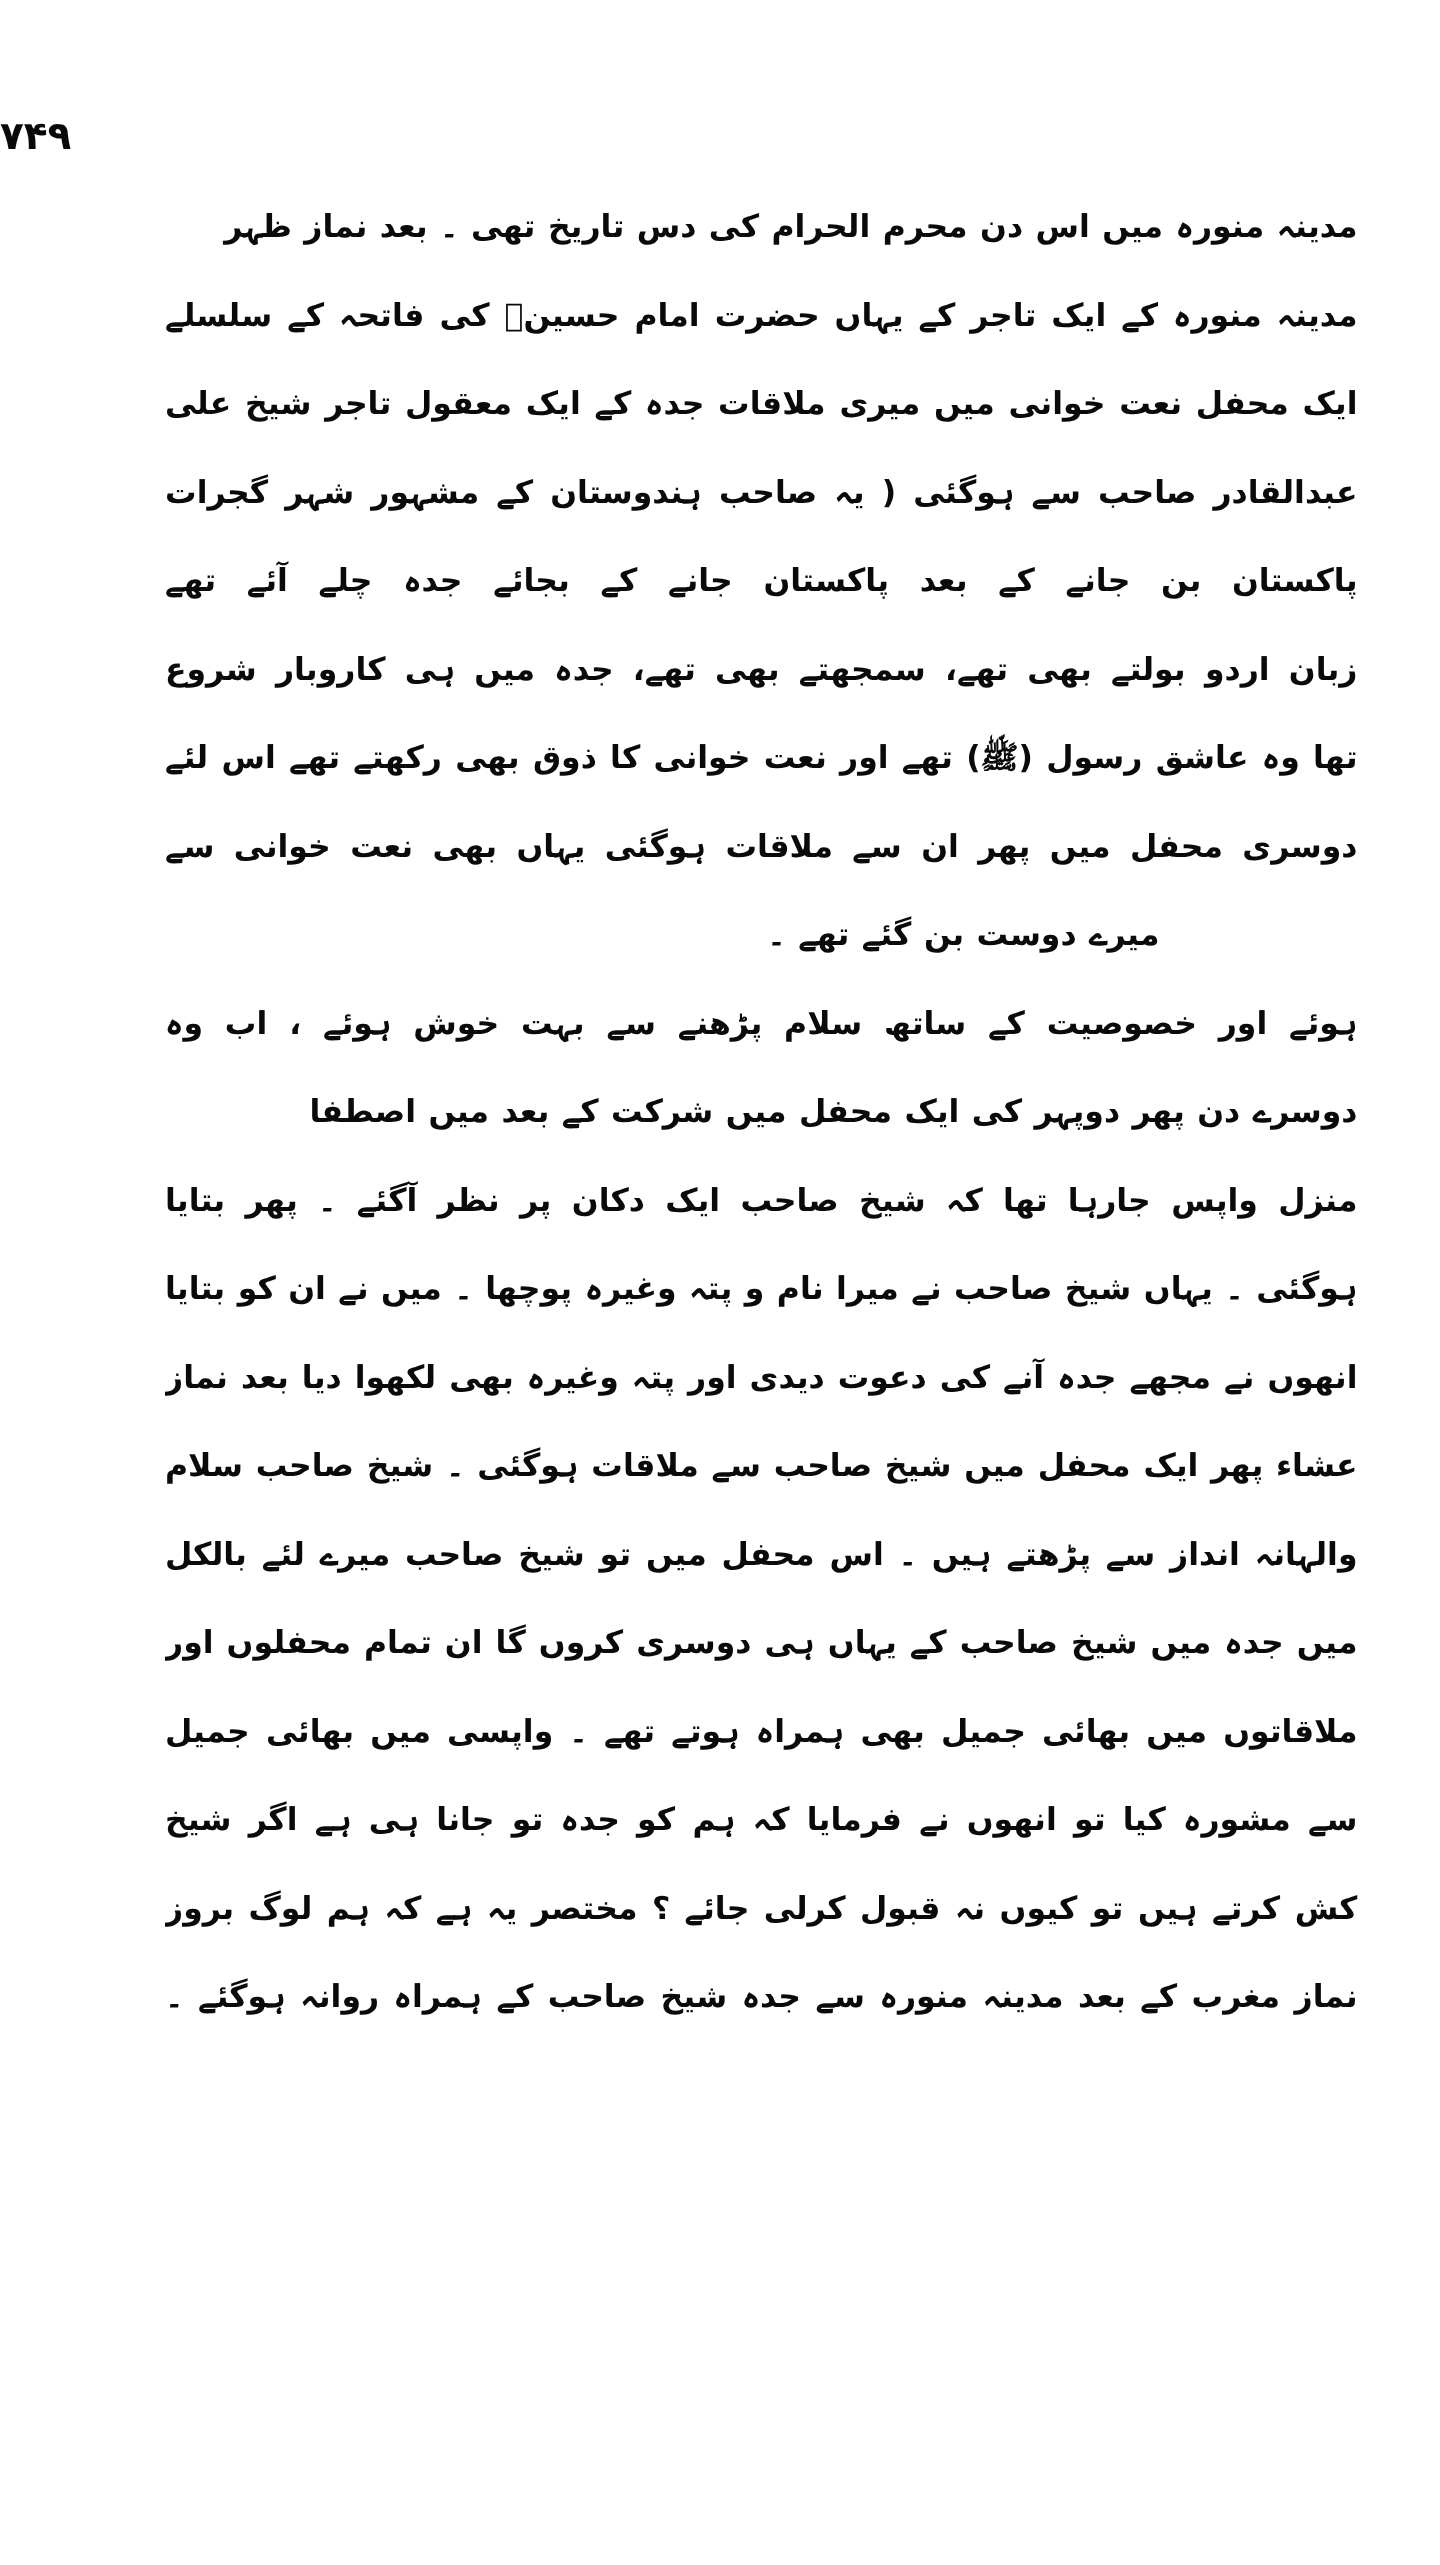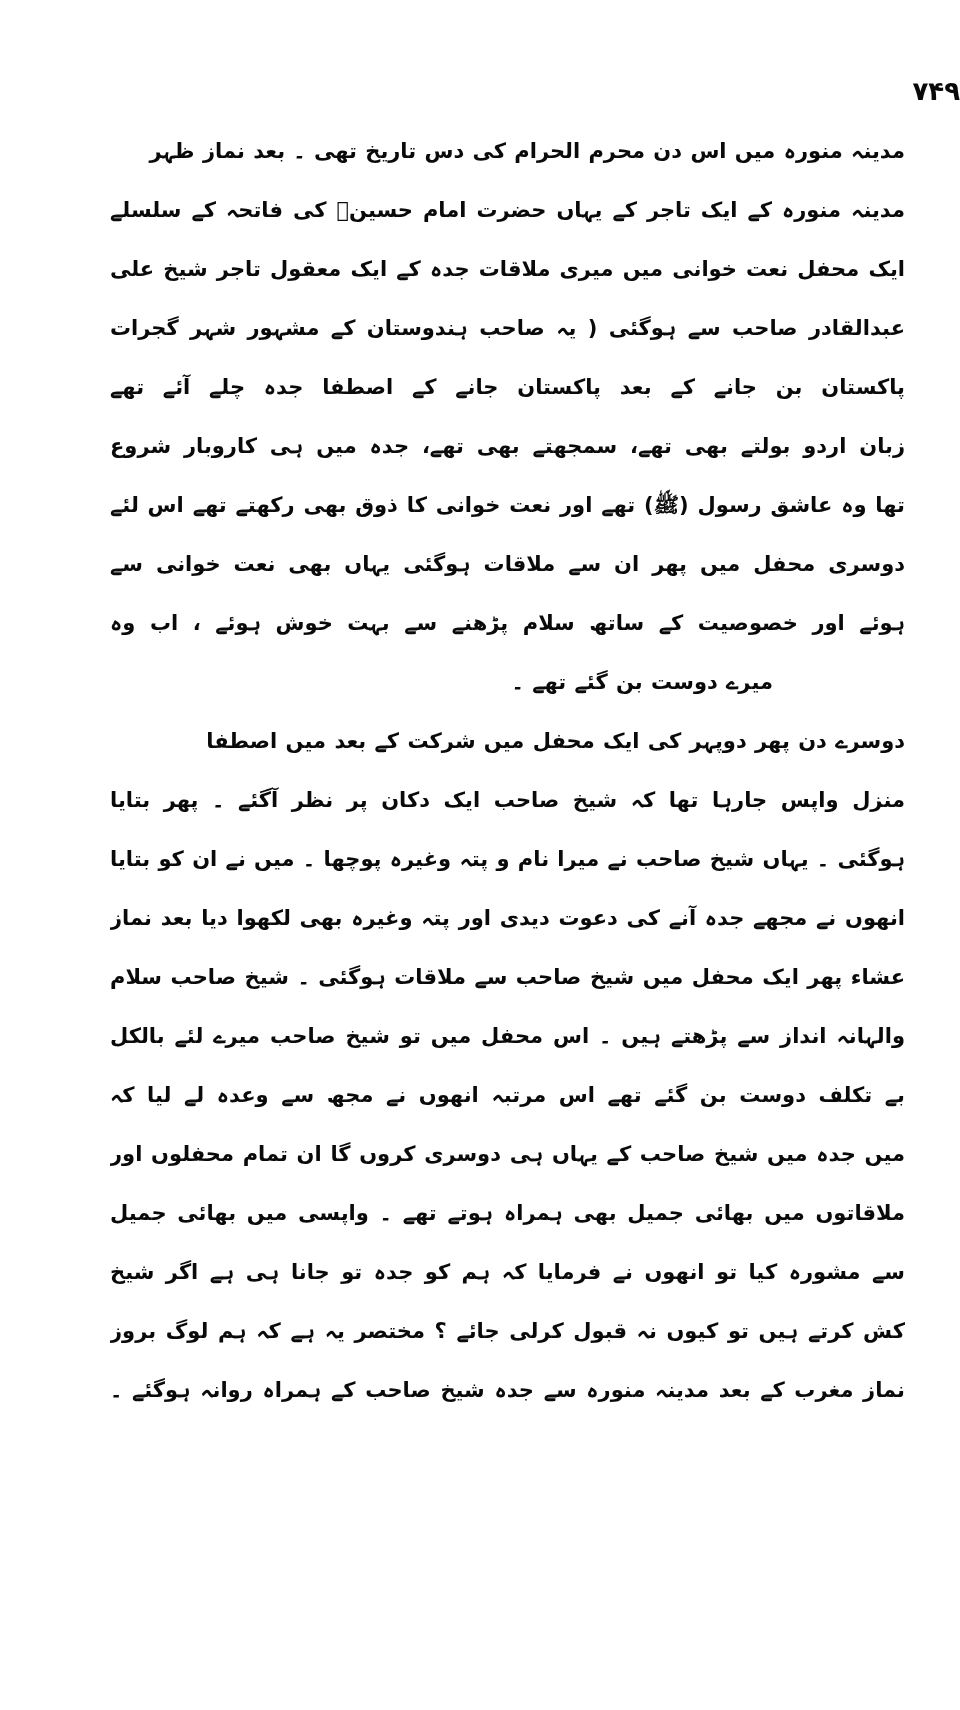--- a/index.html
+++ b/index.html
@@ -13,21 +13,21 @@
     overflow: hidden;
   }
   .page {
     width: 960px;
     height: 1710px;
     background: #ffffff;
     position: relative;
   }
   .page-number {
     margin-top: 76px;
-    text-align: right;
+    text-align: left;
     direction: rtl;
     font-family: "DejaVu Sans", sans-serif;
     font-weight: bold;
     font-size: 26px;
     color: #090909;
   }
   .text-block {
     padding: 16px 55px 0 110px; 
     direction: rtl;
   }
@@ -63,33 +63,32 @@
 
 <div class="page">
 
   <div class="page-number">۷۴۹</div>
 
   <div class="text-block" dir="rtl">
     <p class="line p-start" dir="rtl">مدینہ منورہ میں اس دن محرم الحرام کی دس تاریخ تھی ۔ بعد نماز ظہر</p>
     <p class="line" dir="rtl">مدینہ منورہ کے ایک تاجر کے یہاں حضرت امام حسینؑ کی فاتحہ کے سلسلے میں</p>
     <p class="line" dir="rtl">ایک محفل نعت خوانی میں میری ملاقات جدہ کے ایک معقول تاجر شیخ علی</p>
     <p class="line" dir="rtl">عبدالقادر صاحب سے ہوگئی ( یہ صاحب ہندوستان کے مشہور شہر گجرات سے</p>
-    <p class="line" dir="rtl">پاکستان بن جانے کے بعد پاکستان جانے کے اصطفا جدہ چلے آئے تھے</p>
+    <p class="line" dir="rtl">پاکستان بن جانے کے بعد پاکستان جانے کے بجائے جدہ چلے آئے تھے</p>
     <p class="line" dir="rtl">زبان اردو بولتے بھی تھے، سمجھتے بھی تھے، جدہ میں ہی کاروبار شروع کردیا</p>
     <p class="line" dir="rtl">تھا وہ عاشق رسول (ﷺ) تھے اور نعت خوانی کا ذوق بھی رکھتے تھے اس لئے</p>
     <p class="line" dir="rtl">دوسری محفل میں پھر ان سے ملاقات ہوگئی یہاں بھی نعت خوانی سے متاثر</p>
+    <p class="line p-end" dir="rtl">میرے دوست بن گئے تھے ۔</p>
     <p class="line" dir="rtl">ہوئے اور خصوصیت کے ساتھ سلام پڑھنے سے بہت خوش ہوئے ، اب وہ</p>
-    <p class="line p-end" dir="rtl">میرے دوست بن گئے تھے ۔</p>
     <p class="line p-start" dir="rtl">دوسرے دن پھر دوپہر کی ایک محفل میں شرکت کے بعد میں اصطفا</p>
     <p class="line" dir="rtl">منزل واپس جارہا تھا کہ شیخ صاحب ایک دکان پر نظر آگئے ۔ پھر بتایا</p>
     <p class="line" dir="rtl">ہوگئی ۔ یہاں شیخ صاحب نے میرا نام و پتہ وغیرہ پوچھا ۔ میں نے ان کو بتایا</p>
     <p class="line" dir="rtl">انھوں نے مجھے جدہ آنے کی دعوت دیدی اور پتہ وغیرہ بھی لکھوا دیا بعد نماز</p>
     <p class="line" dir="rtl">عشاء پھر ایک محفل میں شیخ صاحب سے ملاقات ہوگئی ۔ شیخ صاحب سلام بڑے</p>
     <p class="line" dir="rtl">والہانہ انداز سے پڑھتے ہیں ۔ اس محفل میں تو شیخ صاحب میرے لئے بالکل</p>
-    <p class="line" dir="rtl">بے تکلف دوست بن گئے تھے اس مرتبہ انھوں نے مجھ سے وعدہ لے لیا کہ</p>
     <p class="line" dir="rtl">میں جدہ میں شیخ صاحب کے یہاں ہی دوسری کروں گا ان تمام محفلوں اور</p>
     <p class="line" dir="rtl">ملاقاتوں میں بھائی جمیل بھی ہمراہ ہوتے تھے ۔ واپسی میں بھائی جمیل صاحب</p>
     <p class="line" dir="rtl">سے مشورہ کیا تو انھوں نے فرمایا کہ ہم کو جدہ تو جانا ہی ہے اگر شیخ صاحب پیش</p>
     <p class="line" dir="rtl">کش کرتے ہیں تو کیوں نہ قبول کرلی جائے ؟ مختصر یہ ہے کہ ہم لوگ بروز جمعہ</p>
     <p class="line" dir="rtl">نماز مغرب کے بعد مدینہ منورہ سے جدہ شیخ صاحب کے ہمراہ روانہ ہوگئے ۔</p>
   </div>
 
 </div>
 
 </body></html>

